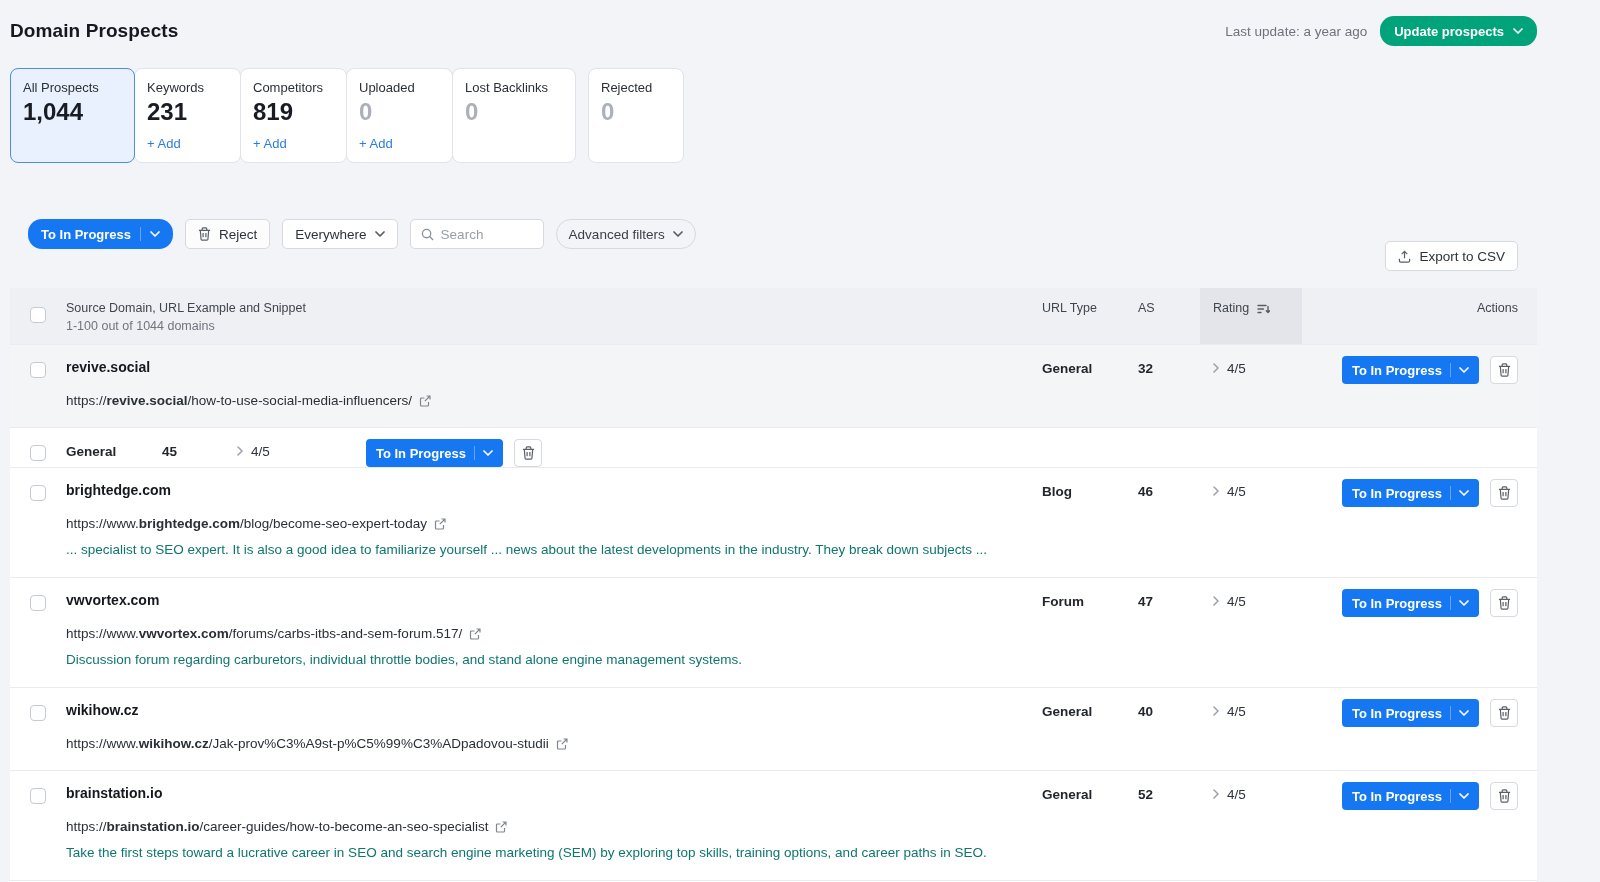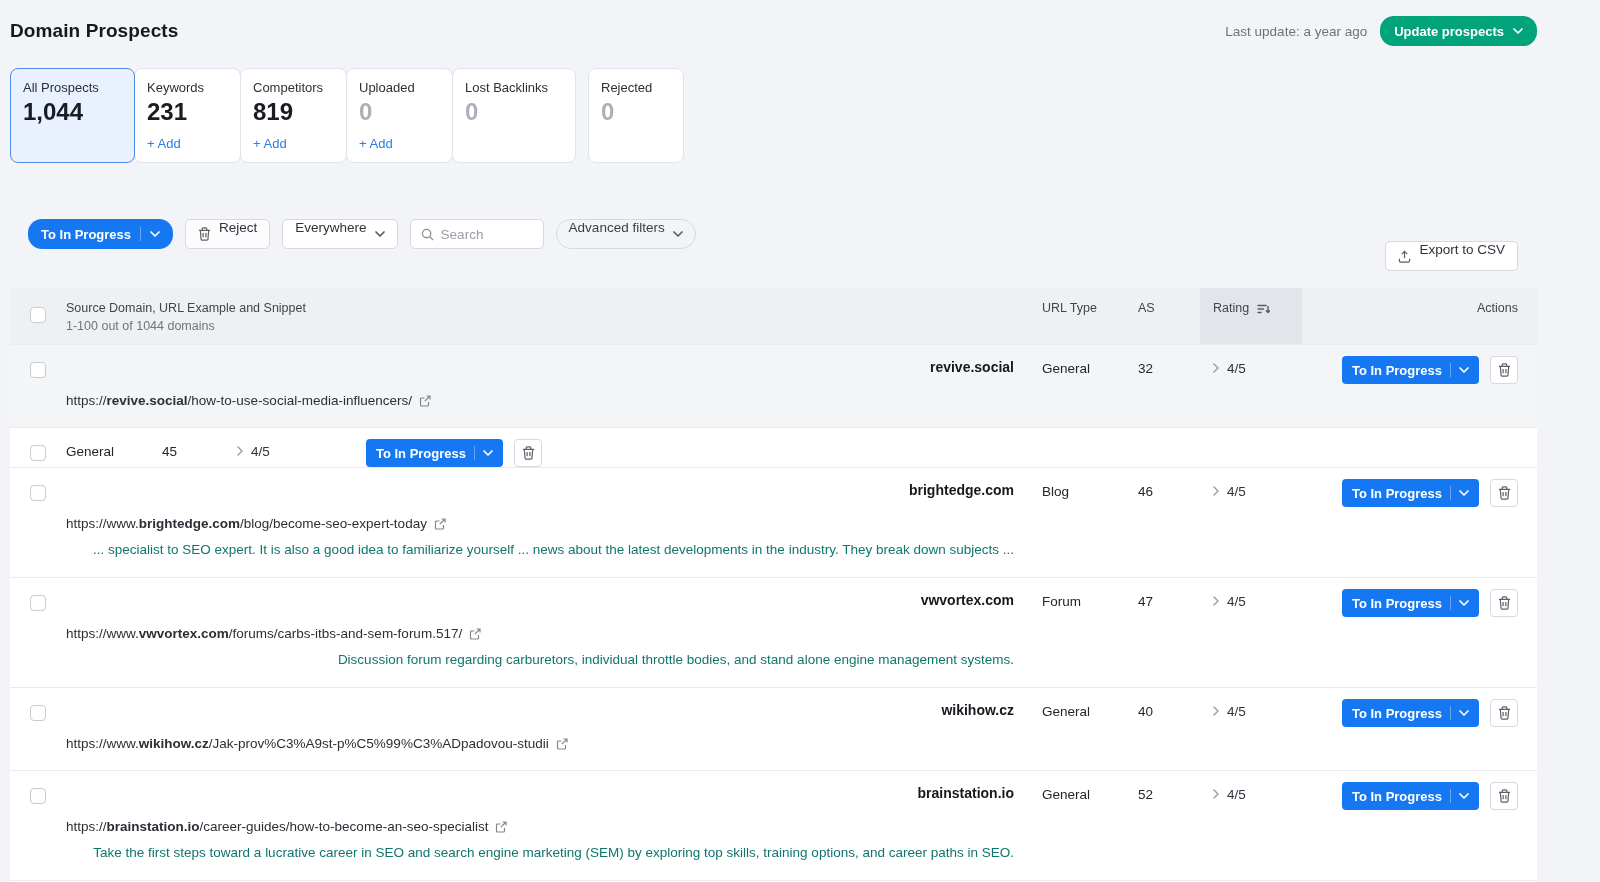--- a/index.html
+++ b/index.html
@@ -33,21 +33,21 @@
   [data-name="tab-uploaded"]{width:107px}
   [data-name="tab-lost-backlinks"]{width:124px}
   [data-name="tab-rejected"]{width:96px}
 
   
   .toolbar { margin-top:34px; display:flex; align-items:center; padding:0 19px 0 18px; gap:12px; }
   .btn-blue { height:30px; background:#1677f2; color:#fff; font-weight:bold; font-size:13px; border:none;
               border-radius:14px; padding:0 13px; display:flex; align-items:center; gap:9px; cursor:pointer; font-family:inherit; }
   .vsep { width:1px; height:14px; background:rgba(255,255,255,.35); }
   .btn-ghost { height:30px; background:#fcfcfd; border:1px solid #d6d9df; border-radius:5px; font-size:13.5px;
-               color:#2e323a; display:flex; gap:8px; padding:0 12px; cursor:pointer; font-family:inherit; }
+               color:#2e323a; display:flex; align-items:center; gap:8px; padding:0 12px; cursor:pointer; font-family:inherit; }
   .btn-ghost.pill { border-radius:15px; background:transparent; color:#3a3e46; }
   .search-box { height:30px; width:134px; background:#fff; border:1px solid #d6d9df; border-radius:5px;
                 display:flex; align-items:center; padding:0 10px; gap:7px; color:#8b9099; }
   .search-box input { border:none; outline:none; width:100%; font-size:13.5px; background:transparent;
                       font-family:inherit; color:#a21caf; }
   .search-box input::placeholder { color:#989da6; }
   .spacer { flex:1; }
   .icn { display:inline-flex; align-items:center; line-height:0; }
   .icn-gray { color:#5b5f67; }
   .icn-chev { color:#585c64; }
@@ -66,27 +66,27 @@
   .col.rating { width:102px; flex:none; padding:13px 0 0 13px; display:flex; align-items:flex-start; gap:8px; }
   .thead .col.rating { background:#e3e5eb; height:56px; }
   .col.actions { width:235px; flex:none; }
   .thead .col.actions { text-align:right; padding:13px 19px 0 0; }
 
   .checkbox { display:inline-block; width:16px; height:16px; border:1.5px solid #c6cad2; border-radius:4px;
               background:#fff; cursor:pointer; }
 
   .row { display:flex; border-top:1px solid #e9ebef; background:#fff; font-size:13.5px; color:#23262c; }
   .row.highlighted { background:#f4f5f7; }
-  .row .main { padding:14px 28px 18px 0;text-align:right; }
+  .row .main { padding:14px 28px 18px 0; }
   .domain { font-weight:bold; font-size:14px; color:#15181d; line-height:16px; cursor:pointer; }
   .url-line { margin-top:17px; display:flex; align-items:center; gap:7px; color:#2b2f36; line-height:17px; }
   .url-line b { font-weight:bold; }
   .url-line .ext { color:#81868e; cursor:pointer; }
   .snippet { margin-top:8px; color:#0f766e; line-height:19px; }
-  .row .urltype, .row .as { padding-top:16px; }
+  .row .urltype, .row .as { padding-top:16px;font-weight:bold; }
   .row .rating { padding-top:16px; }
   .chev-right { color:#9aa0a8; margin-top:2px; cursor:pointer; }
   .rating-val { color:#2e323a; }
   .row .actions { display:flex; justify-content:flex-end; align-items:flex-start; gap:11px; padding:11px 19px 0 0; }
   .btn-row { height:28px; min-width:132px; background:#1677f2; border:none; border-radius:4px; color:#fff;
              font-weight:bold; font-size:13px; display:flex; align-items:center; padding:0 10px; gap:8px;
              cursor:pointer; font-family:inherit; }
   .btn-row .lbl { flex:1; text-align:left; }
   .btn-trash { width:28px; height:28px; background:#fff; border:1px solid #d6d9df; border-radius:4px;
                color:#5b5f67; display:flex; align-items:center; justify-content:center; cursor:pointer; }

